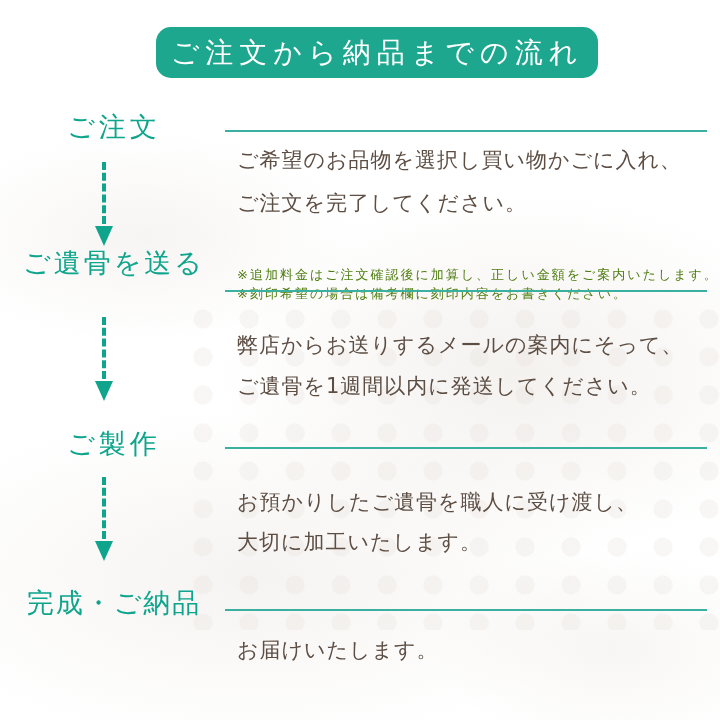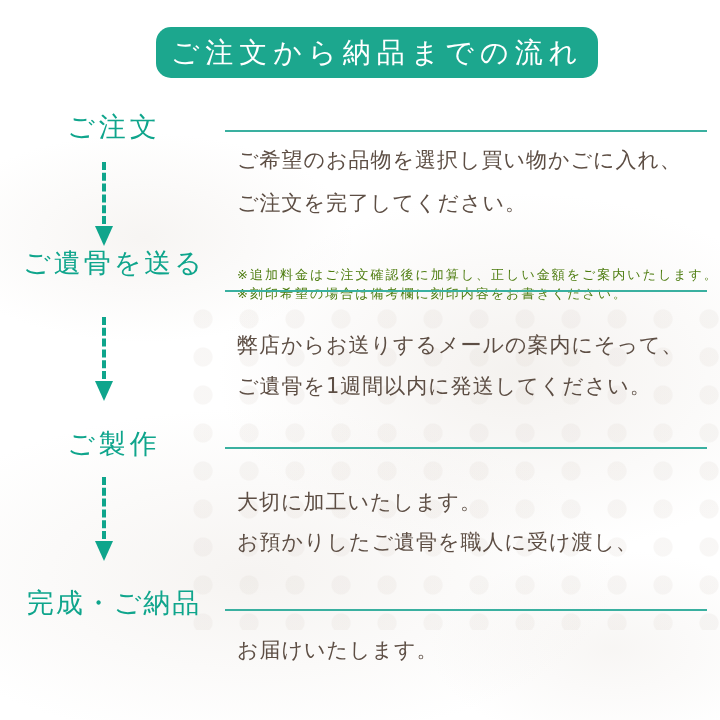--- a/index.html
+++ b/index.html
@@ -119,22 +119,22 @@
     <span class="line">ご遺骨を1週間以内に発送してください。</span>
   </div>
   <div class="arrow arrow-1">
     <div class="dash"></div>
     <div class="head"></div>
   </div>
 
   <div class="step-label label-2">ご製作</div>
   <div class="rule rule-2"></div>
   <div class="desc desc-2">
+    <span class="line">お預かりしたご遺骨を職人に受け渡し、</span>
     <span class="line">大切に加工いたします。</span>
-    <span class="line">お預かりしたご遺骨を職人に受け渡し、</span>
   </div>
   <div class="arrow arrow-2">
     <div class="dash"></div>
     <div class="head"></div>
   </div>
 
   <div class="step-label label-3">完成・ご納品</div>
   <div class="rule rule-3"></div>
   <div class="desc desc-3">
     <span class="line">お届けいたします。</span>

